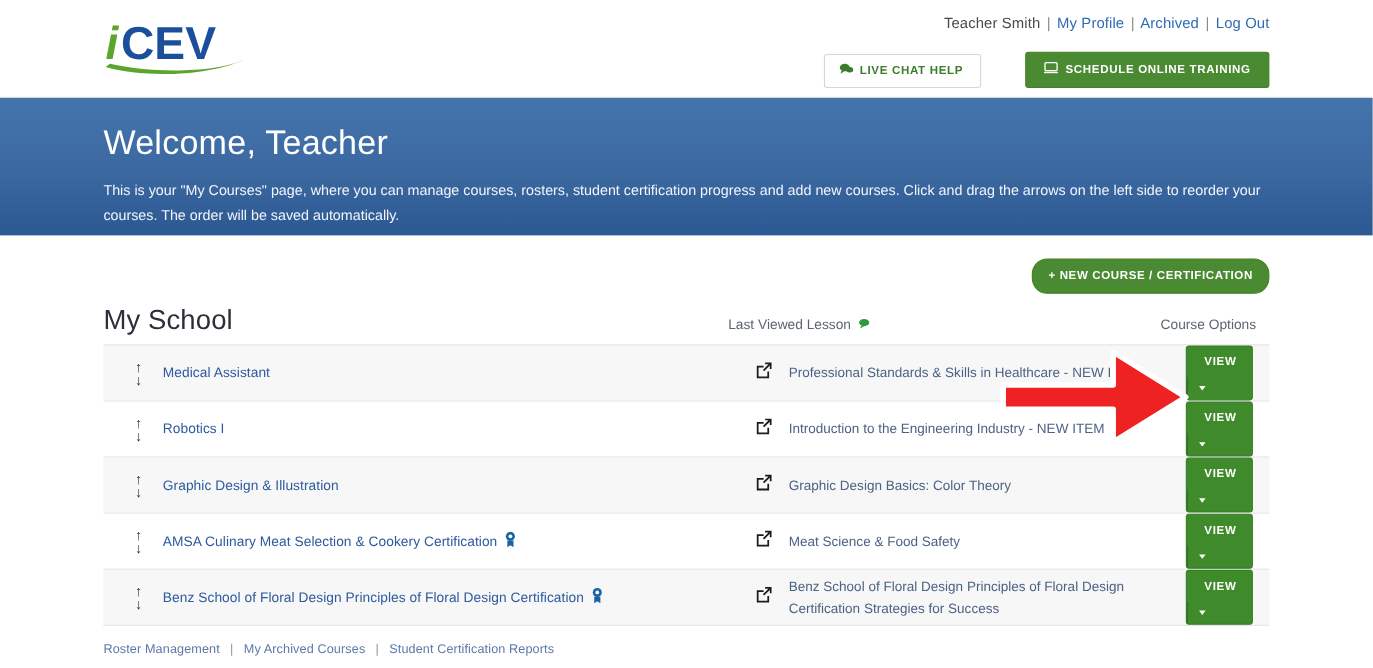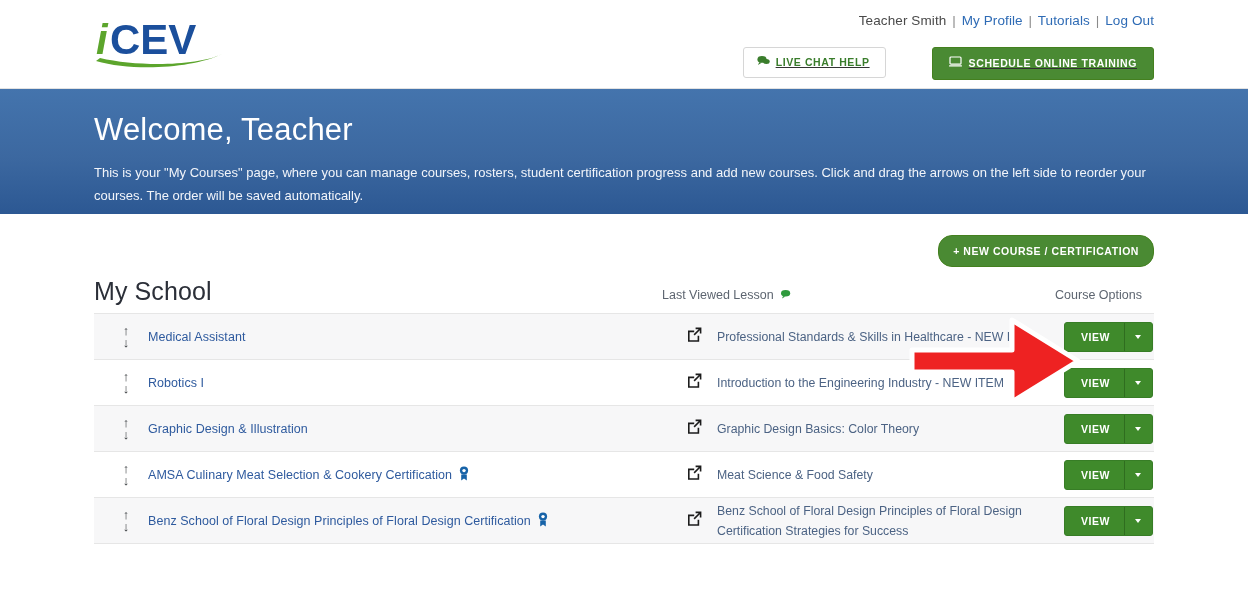--- a/index.html
+++ b/index.html
@@ -49,23 +49,22 @@
   .util-links .sep {
     color: #8a8a8a;
     padding: 0 2px;
   }
 
   .topbtns {
     position: absolute;
     right: 94px;
     top: 47px;
     display: flex;
-    gap: 9px;
-    align-items: flex-start;
-    text-decoration: underline;
+    gap: 3px;
+    align-items: flex-end;
   }
   .btn-chat {
     display: inline-flex;
     align-items: center;
     gap: 6px;
     background: #ffffff;
     border: 1px solid #d6d6d6;
     border-radius: 3px;
     color: #3a7d2c;
     font-size: 10.5px;
@@ -230,20 +229,21 @@
   }
 
   .btn-view {
     display: inline-flex;
     align-items: stretch;
     background: #3f8a2b;
     border: 1px solid #377d26;
     border-radius: 3px;
     overflow: hidden;
     cursor: pointer;
+    flex-direction: column;
   }
   .btn-view .lbl {
     color: #fff;
     font-size: 10.5px;
     font-weight: bold;
     letter-spacing: .6px;
     padding: 8px 14px 8px 16px;
   }
   .btn-view .car {
     border-left: 1px solid #2f6d1f;
@@ -289,21 +289,21 @@
       <text x="16" y="40" font-family="Liberation Sans, sans-serif" font-size="42" font-weight="bold" fill="#1b4f9c">CEV</text>
       <path d="M2 47 C 40 58, 100 54, 128 40 C 104 52, 44 53, 6 44 Z" fill="#5ca52c"></path>
     </svg>
   </div>
 
   <div class="util-links">
     <span class="uname">Teacher Smith</span>
     <span class="sep">|</span>
     <a href="#">My Profile</a>
     <span class="sep">|</span>
-    <a href="#">Tutorials</a>
+    <a href="#">Archived</a>
     <span class="sep">|</span>
     <a href="#">Log Out</a>
   </div>
 
   <div class="topbtns">
     <div class="btn-chat">
       <span>
         <svg width="13" height="11" viewBox="0 0 13 11" aria-hidden="true">
           <ellipse cx="5" cy="4.4" rx="4.6" ry="3.4" fill="#3a7d2c"></ellipse>
           <path d="M2.2 7.2 L1 10 L4.6 7.8 Z" fill="#3a7d2c"></path>
@@ -497,19 +497,26 @@
           <span class="lbl">VIEW</span>
           <span class="car">
               <span class="caret"></span>
             </span>
         </div>
       </div>
     </div>
 
   </div>
 
+  <div class="footer-links">
+    <a href="#">Roster Management</a>
+    <span class="sep">|</span>
+    <a href="#">My Archived Courses</a>
+    <span class="sep">|</span>
+    <a href="#">Student Certification Reports</a>
+  </div>
 </div>
 
 <div class="red-arrow">
   <svg width="176" height="98" viewBox="0 0 176 98" aria-hidden="true">
     <path d="M4 38 L104 38 L104 8 L170 49 L104 90 L104 60 L4 60 Z" fill="#ee2222" stroke="#ffffff" stroke-width="5" stroke-linejoin="round"></path>
   </svg>
 </div>
 
 </body></html>

